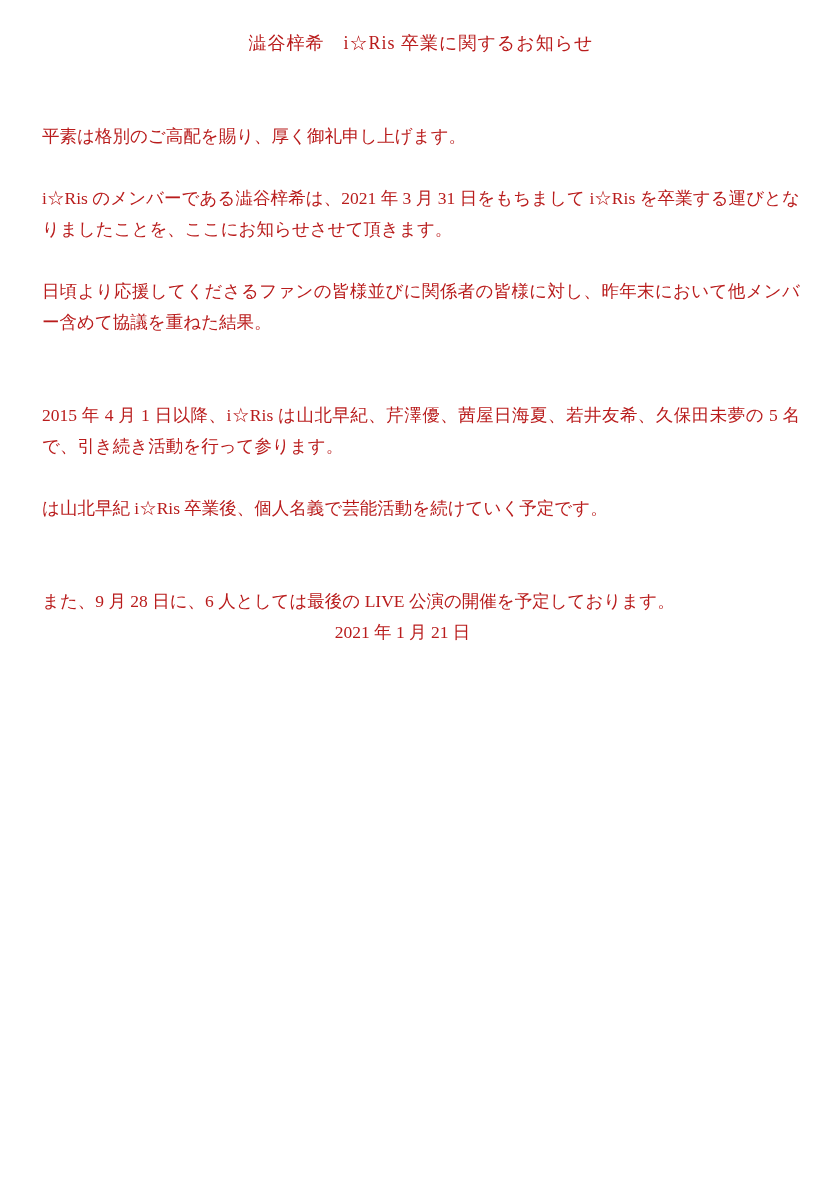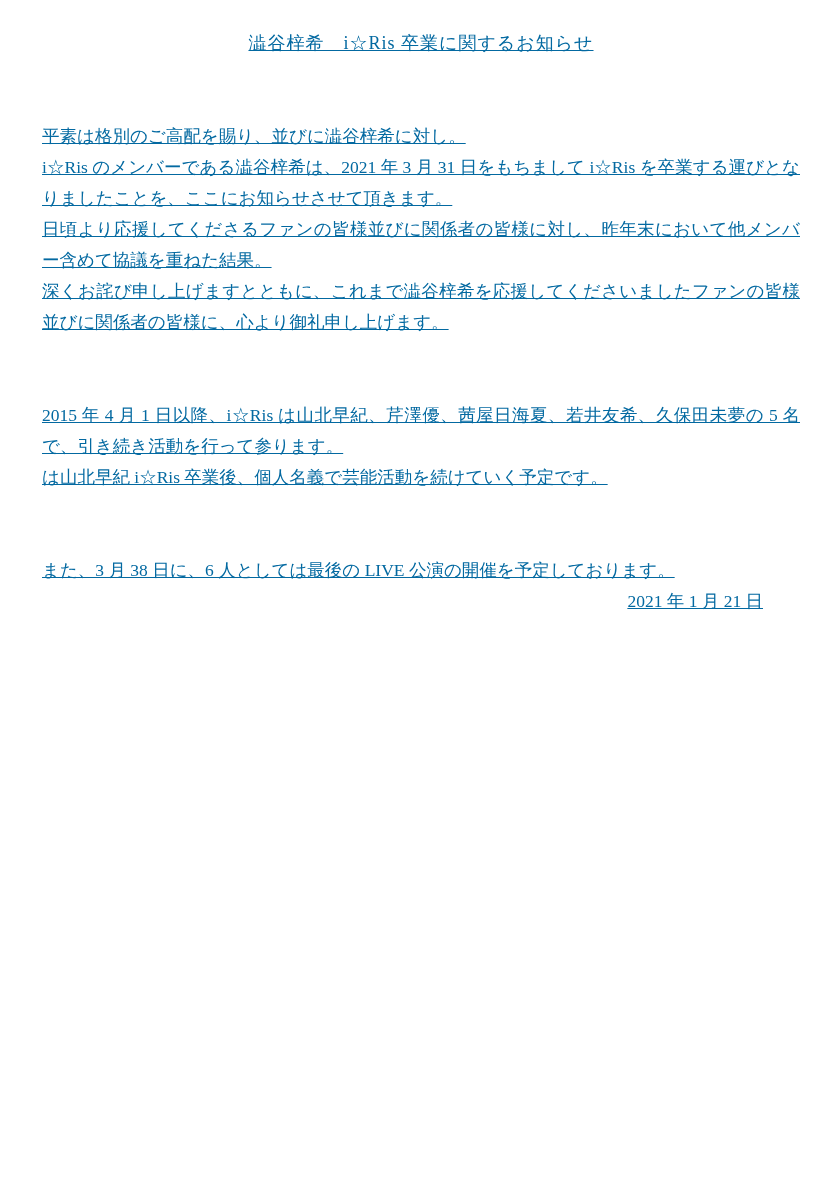--- a/index.html
+++ b/index.html
@@ -8,67 +8,65 @@
     background: #ffffff;
   }
   .page {
     position: relative;
     width: 840px;
     height: 1200px;
     box-sizing: border-box;
     background: #ffffff;
     padding: 28px 40px 0 42px;
     font-family: "Liberation Serif", "DejaVu Serif", serif;
-    color: #0369a1;
+    color: #b91c1c;
     font-size: 17.5px;
     line-height: 31px;
     overflow: hidden;
-    text-decoration: underline;
   }
   .doc-title {
     font-size: 18px;
     font-weight: normal;
     text-align: center;
     margin: 0;
     letter-spacing: 1px;
   }
   .para {
     margin: 0;
     text-align: justify;
   }
-  .gap1 { }  
+  .gap1 { margin-top: 31px; }  
   .gap2 { margin-top: 62px; }  
   .right {
-    text-align: right;
+    text-align: center;
     margin: 0;
   }
   .date-line {
     padding-right: 37px;
   }
 </style>
 </head>
 <body>
 
 <div class="page">
 
   <h1 class="doc-title">澁谷梓希　i☆Ris 卒業に関するお知らせ</h1>
 
-  <p class="para gap2">平素は格別のご高配を賜り、並びに澁谷梓希に対し。</p>
+  <p class="para gap2">平素は格別のご高配を賜り、厚く御礼申し上げます。</p>
 
   <p class="para gap1">i☆Ris のメンバーである澁谷梓希は、2021 年 3 月 31 日をもちまして i☆Ris を卒業する運びとなりましたことを、ここにお知らせさせて頂きます。</p>
 
 
   <p class="para gap1">日頃より応援してくださるファンの皆様並びに関係者の皆様に対し、昨年末において他メンバー含めて協議を重ねた結果。</p>
 
-  <p class="para gap1">深くお詫び申し上げますとともに、これまで澁谷梓希を応援してくださいましたファンの皆様並びに関係者の皆様に、心より御礼申し上げます。</p>
 
   <p class="para gap2">2015 年 4 月 1 日以降、i☆Ris は山北早紀、芹澤優、茜屋日海夏、若井友希、久保田未夢の 5 名で、引き続き活動を行って参ります。</p>
 
   <p class="para gap1">は山北早紀 i☆Ris 卒業後、個人名義で芸能活動を続けていく予定です。</p>
 
-  <p class="para gap2">また、3 月 38 日に、6 人としては最後の LIVE 公演の開催を予定しております。</p>
+  <p class="para gap2">また、9 月 28 日に、6 人としては最後の LIVE 公演の開催を予定しております。</p>
 
 
 
   <p class="right gap2 date-line">2021 年 1 月 21 日</p>
 
 
 </div>
 
 </body></html>

